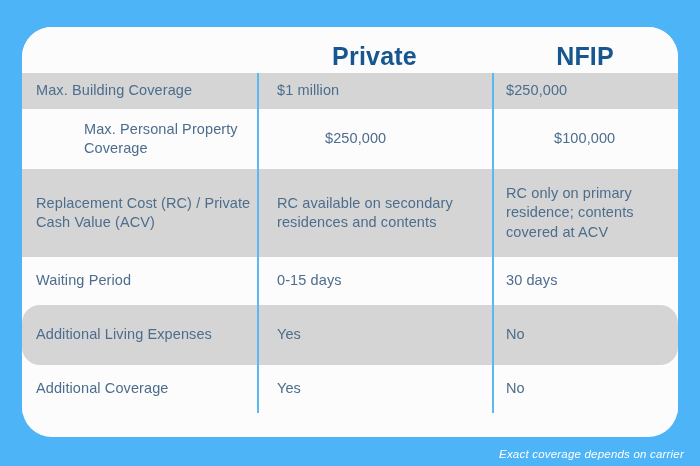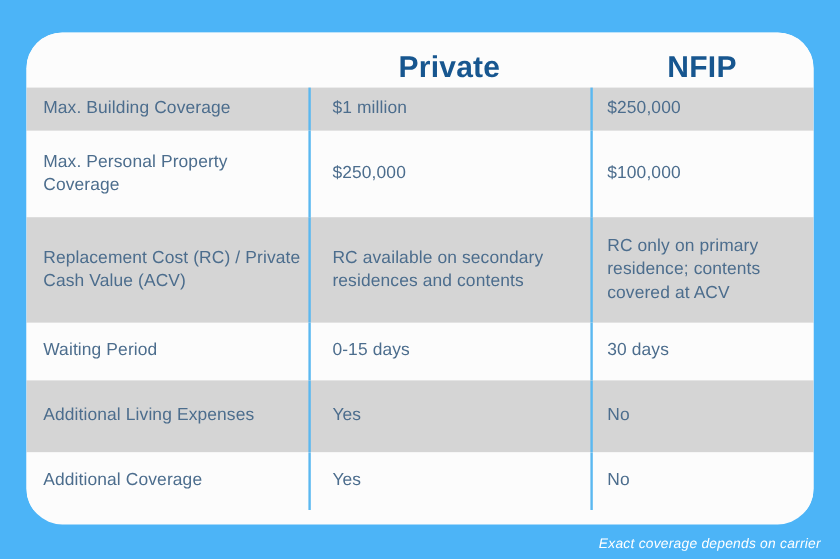--- a/index.html
+++ b/index.html
@@ -94,24 +94,24 @@
     color: #17568f;
     text-align: center;
     letter-spacing: 0.2px;
   }
   .header-cell.h0 { width: 235px; flex: 0 0 235px; }
   .header-cell.h1 { width: 235px; flex: 0 0 235px; }
   .header-cell.h2 { flex: 1 1 auto; }
 
   
   .r-h1 { height: 36px; }
-  .r-h2 { height: 72px; }
+  .r-h2 { height: 60px; padding-left: 48px; }
   .r-h3 { height: 88px; }
   .r-h4 { height: 48px; }
-  .r-h5 { height: 60px; }
+  .r-h5 { height: 60px; border-radius: 18px; }
   .r-h6 { height: 48px; }
 
   #footnote {
     position: absolute;
     right: 16px;
     bottom: 6px;
     font-size: 11.5px;
     font-style: italic;
     color: #ffffff;
     letter-spacing: 0.2px;

